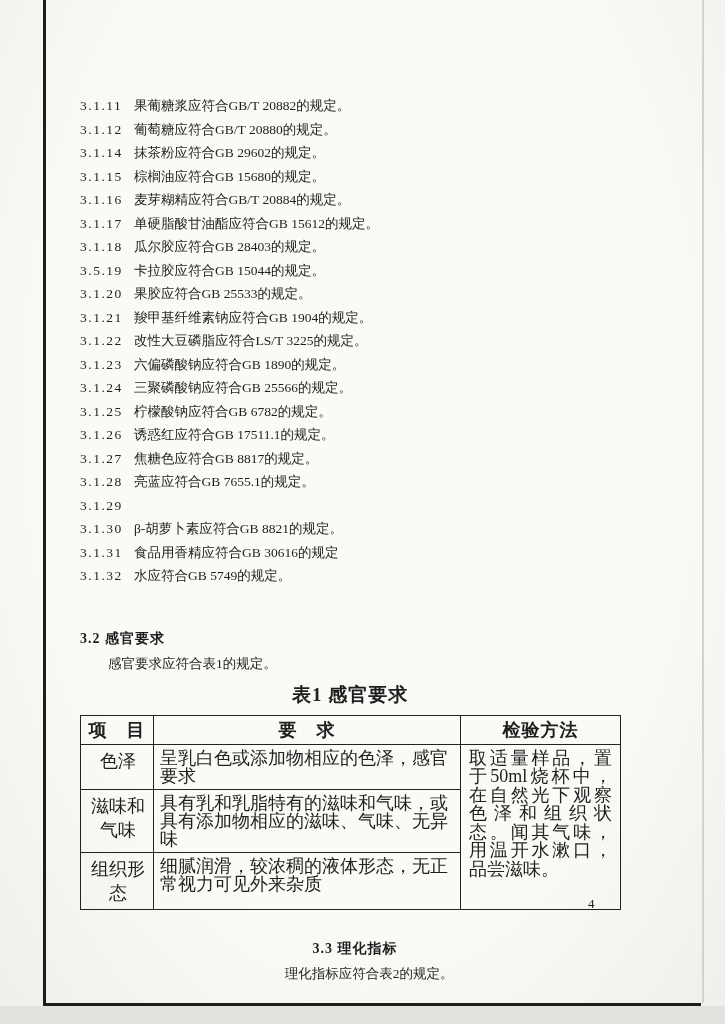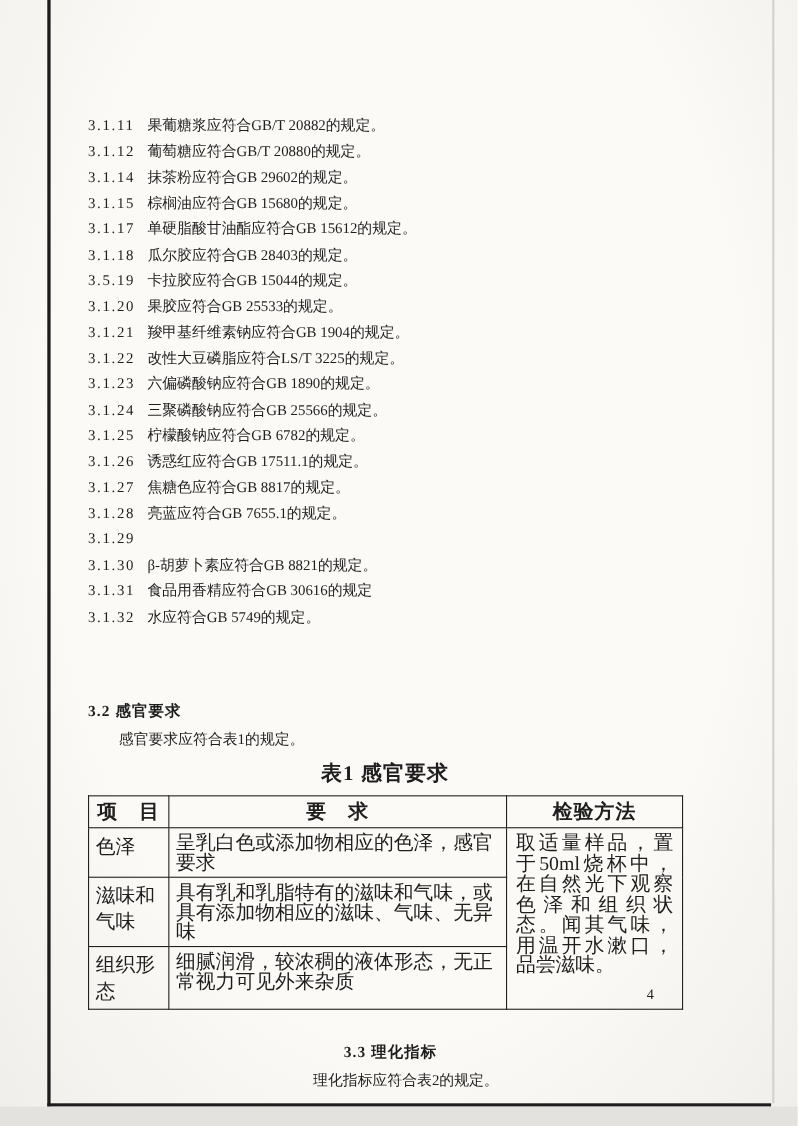--- a/index.html
+++ b/index.html
@@ -10,40 +10,40 @@
     background: radial-gradient(ellipse at 50% 40%, #fbfaf7 60%, #efeeea 100%);
     font-family: "Liberation Serif", "DejaVu Serif", serif;
     color: #1e1e1e;
   }
   
   .edge-left   { position: absolute; left: 43px;  top: 0;      width: 3px;   height: 1006px; background: #1d1d1d; }
   .edge-bottom { position: absolute; left: 43px;  top: 1003px; width: 658px; height: 3px;    background: #1d1d1d; }
   .edge-right  { position: absolute; left: 702px; top: 0;      width: 2px;   height: 1003px; background: #d4d2cc; }
   .below-strip { position: absolute; left: 0;     top: 1006px; width: 725px; height: 18px;   background: #e3e2de; }
 
-  .content { position: absolute; left: 0; top: 16px; width: 725px; padding: 86px 95px 0 80px; }
+  .content { position: absolute; left: 0; top: 8px; width: 725px; padding: 86px 95px 0 80px; }
 
   .clause { display: flex; font-size: 13.5px; line-height: 23.5px; white-space: nowrap; }
   .clause-num { flex: 0 0 54px; letter-spacing: 1.5px; }
 
-  .section { margin-top: 66px; }
+  .section { margin-top: 42px; }
   .section + .section { margin-top: 30px; text-align: center; }
   .section-heading { font-size: 14px; font-weight: bold; letter-spacing: 1px; }
   .section-body { font-size: 13.5px; margin-top: 7px; padding-left: 28px; }
 
   .table-block { width: 540px; margin-top: 9px; }
   .table-caption { text-align: center; font-size: 19px; font-weight: bold; letter-spacing: 1px; margin-bottom: 7px; }
 
   table.sensory { width: 540px; border-collapse: collapse; table-layout: fixed; font-size: 18px; }
   table.sensory th, table.sensory td { border: 1px solid #222; vertical-align: top; }
   table.sensory th { font-weight: bold; text-align: center; height: 21px; padding: 2px 0; letter-spacing: 1px; }
   col.c-item { width: 73px; }
   col.c-req  { width: 307px; }
   col.c-meth { width: 160px; }
-  td.cell-item { padding: 4px 4px 4px 6px; }
+  td.cell-item { padding: 4px 4px 4px 6px; text-align: center; }
   td.cell-req  { padding: 4px 8px 4px 6px; line-height: 18px; }
   td.cell-meth { padding: 4px 8px; line-height: 18.5px; text-align: justify; }
   tr.r1 td { height: 26px; }
   tr.r2 td { height: 42px; }
   tr.r3 td { height: 40px; }
 
   .page-number { position: absolute; left: 588px; top: 896px; font-size: 13px; }
 </style>
 </head>
 <body>
@@ -64,20 +64,24 @@
         <span class="clause-num">3.1.12</span>
         <span class="clause-text">葡萄糖应符合GB/T 20880的规定。</span>
       </div>
       <div class="clause">
         <span class="clause-num">3.1.14</span>
         <span class="clause-text">抹茶粉应符合GB 29602的规定。</span>
       </div>
       <div class="clause">
         <span class="clause-num">3.1.15</span>
         <span class="clause-text">棕榈油应符合GB 15680的规定。</span>
+      </div>
+      <div class="clause">
+        <span class="clause-num">3.1.16</span>
+        <span class="clause-text">麦芽糊精应符合GB/T 20884的规定。</span>
       </div>
       <div class="clause">
         <span class="clause-num">3.1.17</span>
         <span class="clause-text">单硬脂酸甘油酯应符合GB 15612的规定。</span>
       </div>
       <div class="clause">
         <span class="clause-num">3.1.18</span>
         <span class="clause-text">瓜尔胶应符合GB 28403的规定。</span>
       </div>
       <div class="clause">

